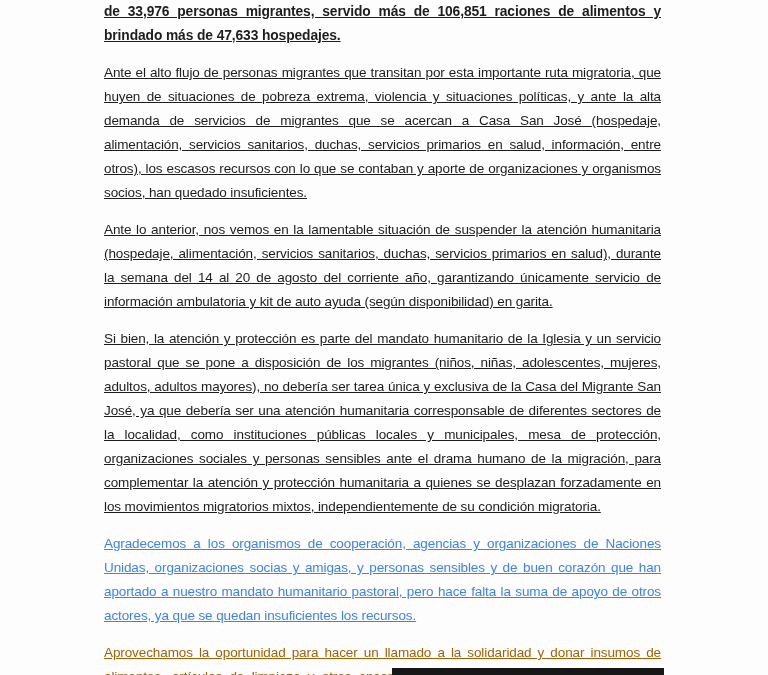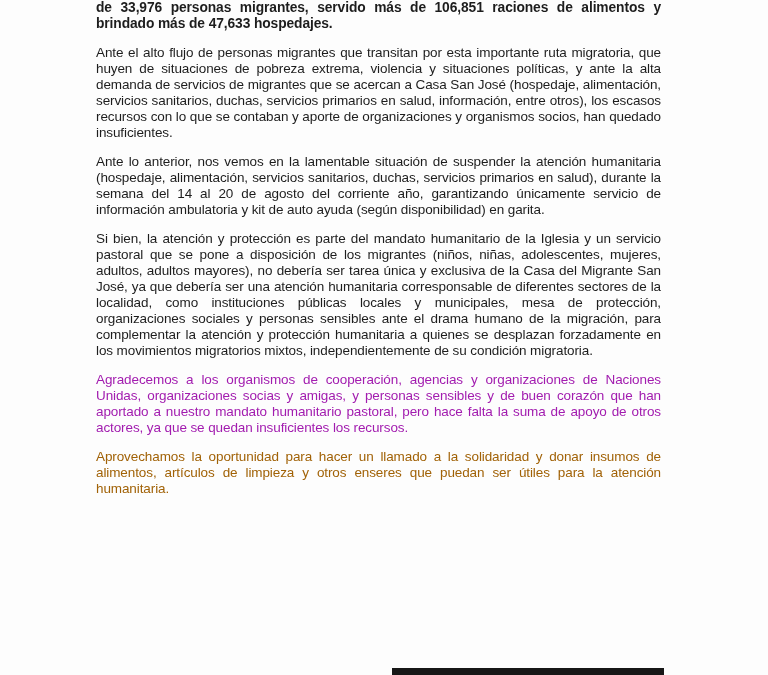--- a/index.html
+++ b/index.html
@@ -13,25 +13,26 @@
     overflow: hidden;
     font-family: "Liberation Sans", sans-serif;
   }
   .page {
     position: absolute;
     left: 88px;
     top: 0px;
     width: 573px;
   }
   .para {
-    margin: 0 0 13px 8px;
+    margin: 0 0 13px 16px;
     text-align: justify;
     font-size: 13.5px;
-    line-height: 16px;
+    line-height: 24px;
     letter-spacing: -0.1px;
+    text-decoration: underline;
   }
   .para.bold {
     font-weight: 700;
     font-size: 13.8px;
   }
   .redacted-bar {
     position: absolute;
     left: 392px;
     top: 668px;
     width: 272px;
@@ -39,17 +40,17 @@
   }
 </style>
 </head>
 <body style="background: rgb(253, 253, 253);">
 
 <div class="page">
   <p class="para bold" style="color: rgb(29, 29, 29);">de 33,976 personas migrantes, servido más de 106,851 raciones de alimentos y brindado más de 47,633 hospedajes.</p>
   <p class="para" style="color: rgb(29, 29, 29);">Ante el alto flujo de personas migrantes que transitan por esta importante ruta migratoria, que huyen de situaciones de pobreza extrema, violencia y situaciones políticas, y ante la alta demanda de servicios de migrantes que se acercan a Casa San José (hospedaje, alimentación, servicios sanitarios, duchas, servicios primarios en salud, información, entre otros), los escasos recursos con lo que se contaban y aporte de organizaciones y organismos socios, han quedado insuficientes.</p>
   <p class="para" style="color: rgb(29, 29, 29);">Ante lo anterior, nos vemos en la lamentable situación de suspender la atención humanitaria (hospedaje, alimentación, servicios sanitarios, duchas, servicios primarios en salud), durante la semana del 14 al 20 de agosto del corriente año, garantizando únicamente servicio de información ambulatoria y kit de auto ayuda (según disponibilidad) en garita.</p>
   <p class="para" style="color: rgb(29, 29, 29);">Si bien, la atención y protección es parte del mandato humanitario de la Iglesia y un servicio pastoral que se pone a disposición de los migrantes (niños, niñas, adolescentes, mujeres, adultos, adultos mayores), no debería ser tarea única y exclusiva de la Casa del Migrante San José, ya que debería ser una atención humanitaria corresponsable de diferentes sectores de la localidad, como instituciones públicas locales y municipales, mesa de protección, organizaciones sociales y personas sensibles ante el drama humano de la migración, para complementar la atención y protección humanitaria a quienes se desplazan forzadamente en los movimientos migratorios mixtos, independientemente de su condición migratoria.</p>
-  <p class="para" style="color: #a21caf;">Agradecemos a los organismos de cooperación, agencias y organizaciones de Naciones Unidas, organizaciones socias y amigas, y personas sensibles y de buen corazón que han aportado a nuestro mandato humanitario pastoral, pero hace falta la suma de apoyo de otros actores, ya que se quedan insuficientes los recursos.</p>
+  <p class="para" style="color: #3b82f6;">Agradecemos a los organismos de cooperación, agencias y organizaciones de Naciones Unidas, organizaciones socias y amigas, y personas sensibles y de buen corazón que han aportado a nuestro mandato humanitario pastoral, pero hace falta la suma de apoyo de otros actores, ya que se quedan insuficientes los recursos.</p>
   <p class="para" style="color: #a16207;">Aprovechamos la oportunidad para hacer un llamado a la solidaridad y donar insumos de alimentos, artículos de limpieza y otros enseres que puedan ser útiles para la atención humanitaria.</p>
 </div>
 
 <div class="redacted-bar" style="background: rgb(23, 23, 23);"></div>
 
 </body></html>

